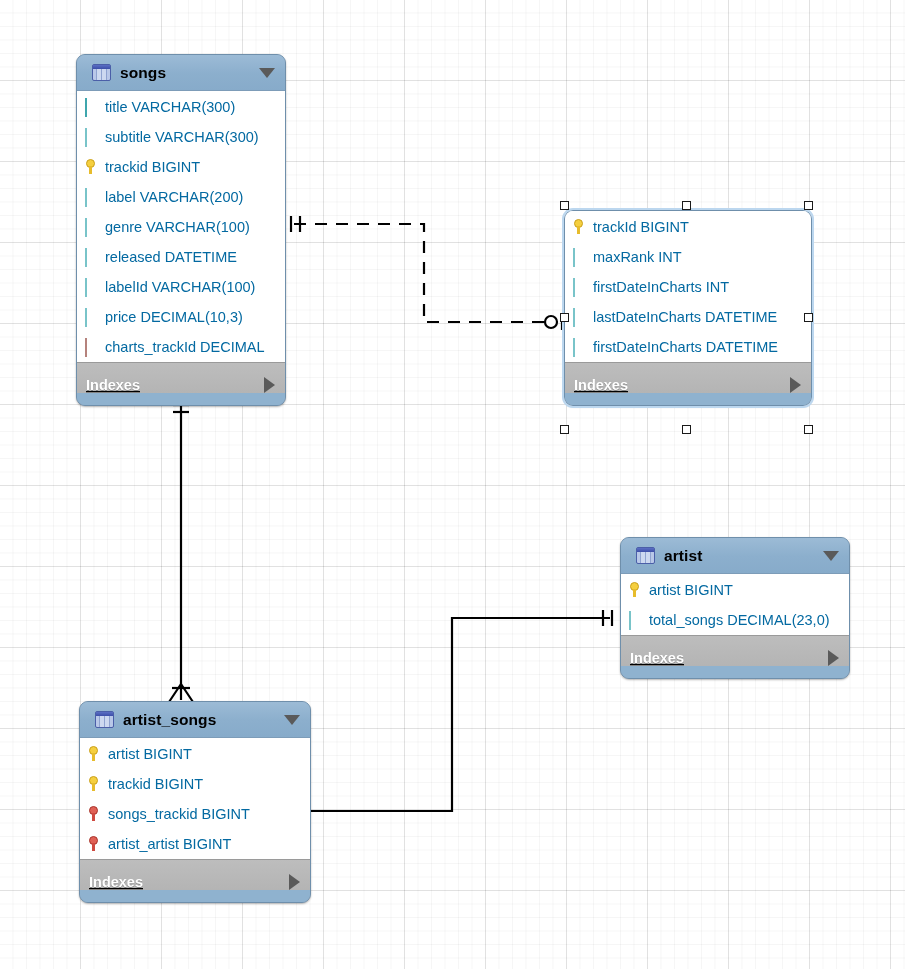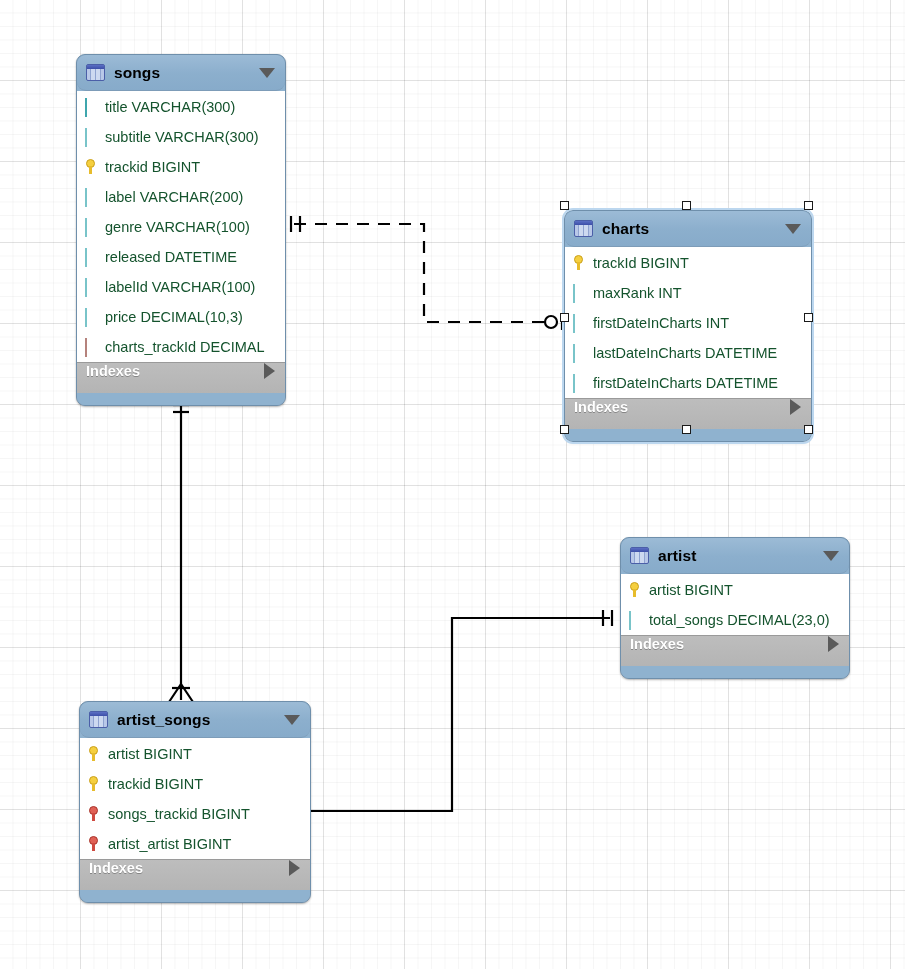--- a/index.html
+++ b/index.html
@@ -45,24 +45,23 @@
     border-radius: 9px;
     background: #8fb2cf;
     border: 1px solid #6f8fab;
     box-shadow: 0 1px 2px rgba(0,0,0,0.30);
     overflow: hidden;
   }
   .tbl-head {
     height: 35px;
     display: flex;
     align-items: center;
-    padding: 0 10px 0 9px;
+    padding: 0 10px 0 15px;
     background: linear-gradient(to bottom, #9cbbd6 0%, #8cafcd 52%, #87abca 100%);
     border-bottom: 1px solid #7d9cb8;
-    border-radius: 9px;
   }
   .tbl-ico {
     width: 19px;
     height: 17px;
     flex: 0 0 auto;
     margin-right: 9px;
     border: 1px solid #4b5fa8;
     border-radius: 2px;
     background:
       linear-gradient(to right,
@@ -111,21 +110,21 @@
   }
   .col-ico {
     width: 16px;
     height: 16px;
     flex: 0 0 auto;
     margin-right: 6px;
     position: relative;
   }
   .col-label {
     font-size: 14.5px;
-    color: #14532d;
+    color: #0369a1;
     line-height: 1;
   }
 
   
   .ico-diamond {
     width: 11px; height: 11px;
     margin: 2px 0 0 2px;
     transform: rotate(45deg);
     box-sizing: border-box;
   }
@@ -154,24 +153,25 @@
     width: 3px; height: 8px;
   }
   .k-yellow::before { background: #f5cf3f; border: 1px solid #c9a01c; }
   .k-yellow::after  { background: #e7bc2c; }
   .k-red::before    { background: #e06055; border: 1px solid #a8352c; }
   .k-red::after     { background: #cf4a40; }
 
   .tbl-idx {
     height: 30px;
     display: flex;
-    align-items: flex-start;
+    align-items: flex-end;
     padding: 0 10px 0 9px;
     background: linear-gradient(to bottom, #bdbdbd 0%, #b4b4b4 100%);
     border-top: 1px solid #9a9a9a;
+    text-decoration: underline;
   }
   .tbl-idx-label {
     font-size: 14.5px;
     font-weight: bold;
     color: #ffffff;
     text-shadow: 0 1px 0 rgba(0,0,0,0.28);
   }
   .tbl-idx-caret {
     margin-left: auto;
     width: 0; height: 0;
@@ -281,25 +281,20 @@
         </div>
     </div>
     <div class="tbl-idx">
       <span class="tbl-idx-label">Indexes</span>
       <span class="tbl-idx-caret"></span>
     </div>
     <div class="tbl-foot"></div>
   </div>
 
   <div class="tbl selected" id="tbl-1" style="left: 564px; top: 210px; width: 248px;">
-    <div class="tbl-head">
-      <span class="tbl-ico"></span>
-      <span class="tbl-title">charts</span>
-      <span class="tbl-caret"></span>
-    </div>
     <div class="tbl-body">
       <div class="col">
           <span class="col-ico"><span class="ico-key k-yellow"></span></span>
           <span class="col-label">trackId BIGINT</span>
         </div>
       <div class="col">
           <span class="col-ico"><span class="ico-diamond d-hollow"></span></span>
           <span class="col-label">maxRank INT</span>
         </div>
       <div class="col">

